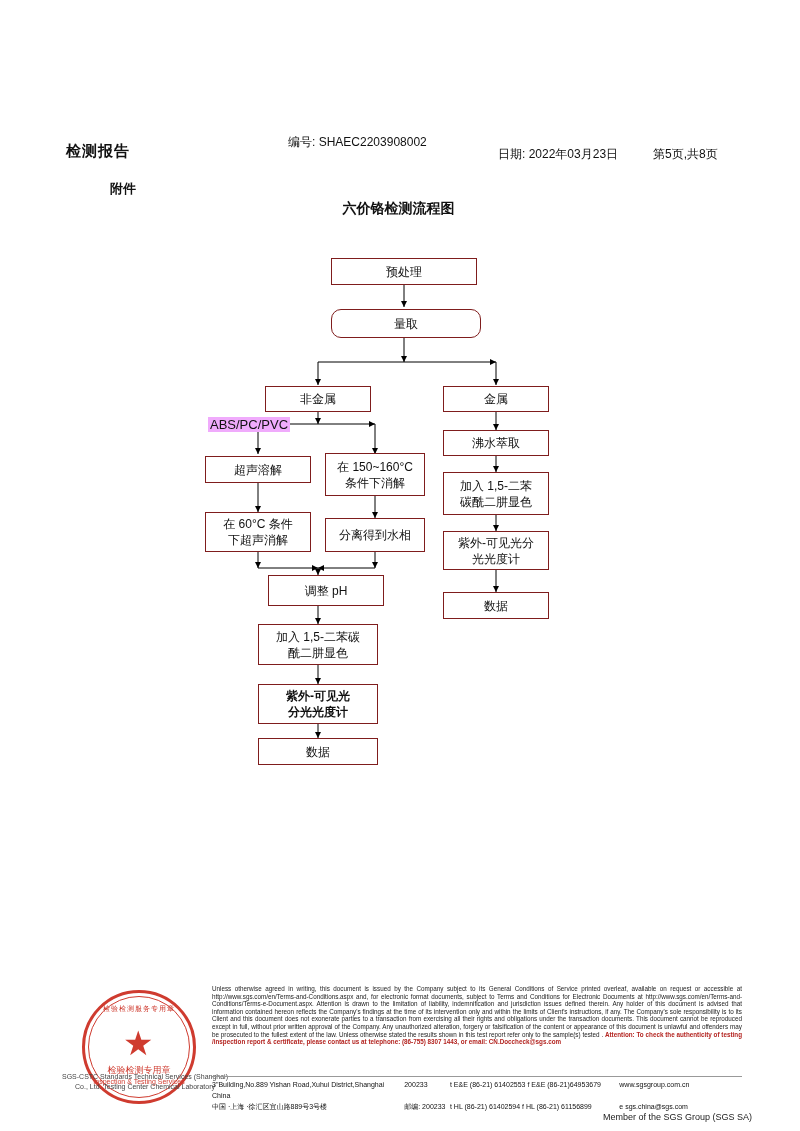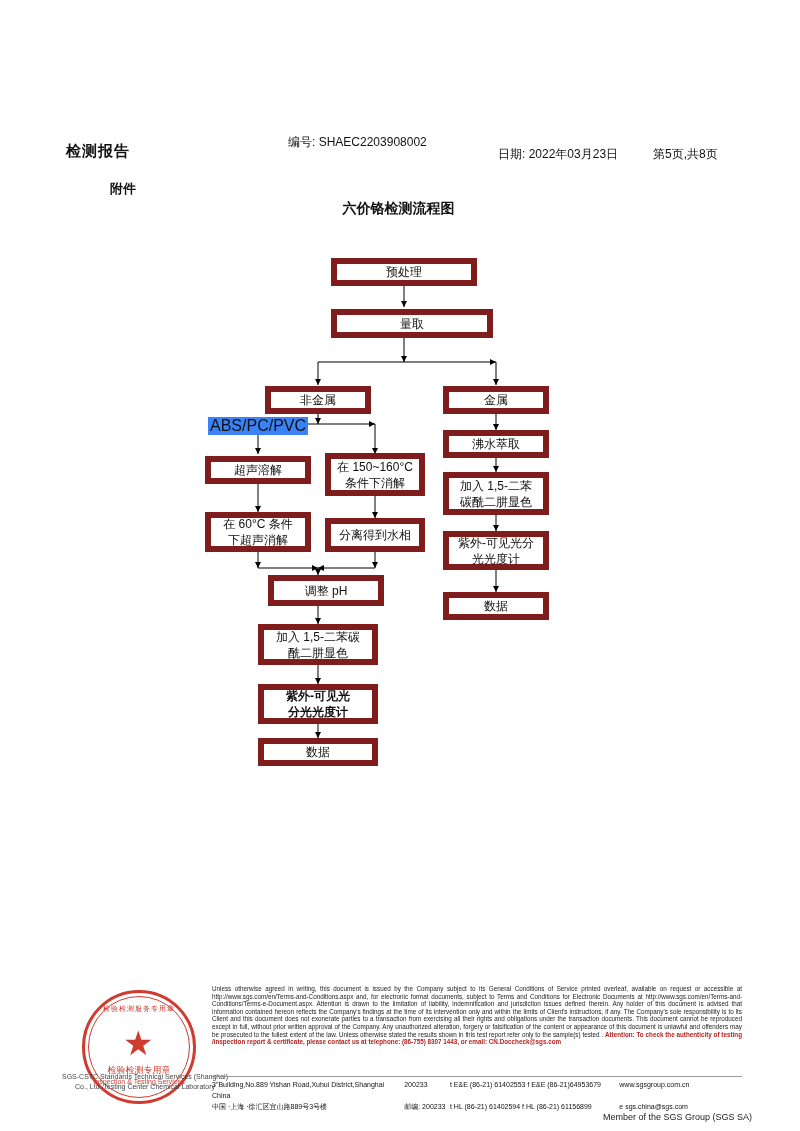--- a/index.html
+++ b/index.html
@@ -99,35 +99,35 @@
   .flow {
     position: absolute;
     left: 0;
     top: 0;
     width: 800px;
     height: 1131px;
     pointer-events: none;
   }
   .node {
     position: absolute;
-    border: 6px solid #7f1d1d;
+    border: 1px solid #7f1d1d;
     background: #fff;
     font-size: 12px;
     line-height: 16px;
     display: flex;
     align-items: center;
     justify-content: center;
     text-align: center;
     box-sizing: border-box;
     padding: 8px 4px;
   }
   .edge-label {
     position: absolute;
-    font-size: 16px;
-    background: #3b82f6;
+    font-size: 13px;
+    background: #f0abfc;
     padding: 0 2px;
   }
 
   
   .stamp {
     position: absolute;
     left: 82px;
     top: 990px;
     width: 118px;
     height: 118px;
@@ -293,21 +293,21 @@
       <line x1="496" y1="515" x2="496" y2="531"></line>
 
       <line x1="496" y1="570" x2="496" y2="592"></line>
     </g>
   </svg>
 
   <div class="node" style="left:331px; top:258px; width:146px; height:27px;">
     <span>预处理</span>
   </div>
 
-  <div class="node" style="left:331px; top:309px; width:162px; height:29px;">
+  <div class="node" style="left:331px; top:309px; width:150px; height:29px;border-radius:10px;">
     <span>量取</span>
   </div>
 
   <div class="node" style="left:265px; top:386px; width:106px; height:26px;align-items:center;">
     <span>非金属</span>
   </div>
 
   <div class="node" style="left:443px; top:386px; width:106px; height:26px;">
     <span>金属</span>
   </div>

